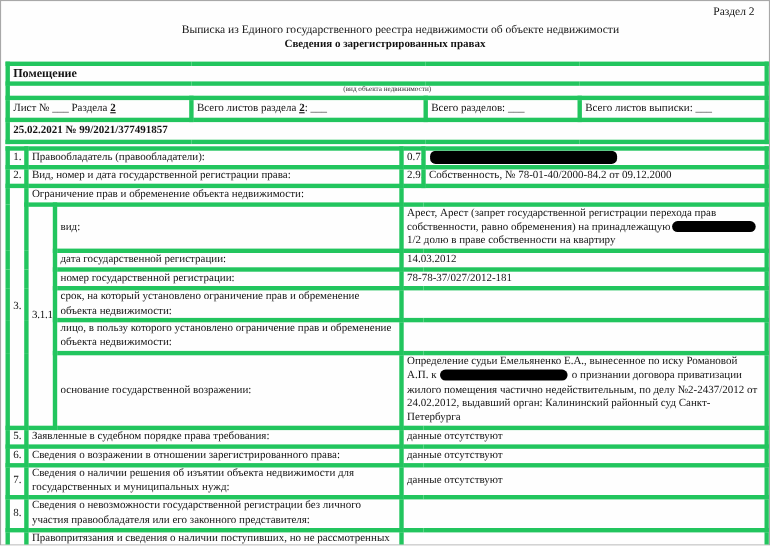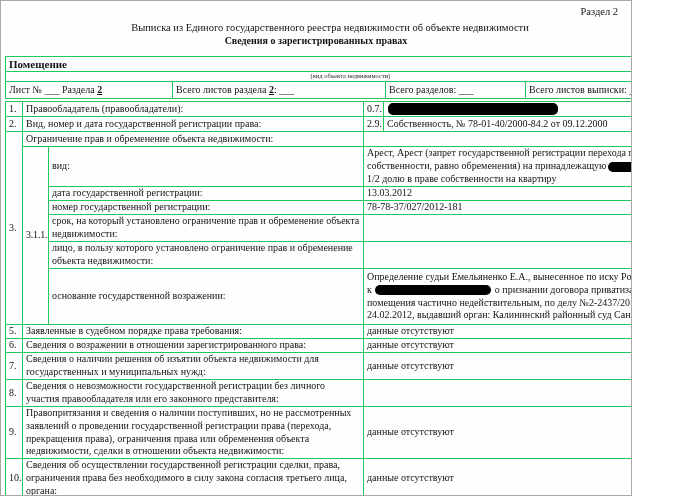--- a/index.html
+++ b/index.html
@@ -1,28 +1,28 @@
 <!DOCTYPE html>
 <html><head>
 <meta charset="utf-8">
 <style>
   html,body{margin:0;padding:0;background:#fff;}
   .page{
-    position:relative;width:632px;height:496px;box-sizing:border-box;
+    position:relative;width:700px;height:496px;box-sizing:border-box;
     background:#fefefe;border:1px solid #a8a8a8;overflow:hidden;
     font-family:"Liberation Serif","DejaVu Serif",serif;color:#141414;
   }
   .section-label{text-align:right;font-size:10.5px;padding:5px 13px 0 0;}
   .title{text-align:center;font-size:10.5px;margin-top:5px;padding-left:28px;}
   .subtitle{text-align:center;font-size:10px;font-weight:bold;margin-top:2px;}
   table.t{
     width:690px;margin:0 0 0 4px;border-collapse:collapse;table-layout:fixed;
   }
   table.t td{
-    border:1px solid #22c55e;padding:0 3px;vertical-align:middle;
+    border:4px solid #22c55e;padding:0 3px;vertical-align:middle;
     font-size:10px;line-height:1.28;overflow:hidden;
   }
   table.head{margin-top:10px;}
   table.main{margin-top:2px;}
   tr.hr-obj td{font-weight:bold;font-size:11px;height:14px;}
   tr.hr-cap td{font-size:6.5px;text-align:center;height:9px;color:#2e2e2e;line-height:1;}
   tr.hr-sheet td{height:16px;}
   tr.hr-date td{font-weight:bold;height:16px;}
   tr.hr-cad td{height:16px;}
   td.bold{font-weight:bold;}
@@ -65,20 +65,23 @@
     </tr>
     <tr class="hr-cap">
       <td colspan="4">(вид объекта недвижимости)</td>
     </tr>
     <tr class="hr-sheet">
       <td>Лист № ___  Раздела <b class="u">2</b></td>
       <td>Всего листов раздела <b class="u">2</b>: ___</td>
       <td>Всего разделов: ___</td>
       <td>Всего листов выписки: ___</td>
     </tr>
+    <tr class="hr-date">
+      <td colspan="4">25.02.2021 № 99/2021/377491857</td>
+    </tr>
   </tbody>
     </table>
 
   <table class="t main">
     <colgroup>
       <col style="width:17px">
         <col style="width:26px">
         <col style="width:315px">
         <col style="width:20px">
         <col style="width:312px">
@@ -104,21 +107,21 @@
       <td colspan="2">Ограничение прав и обременение объекта недвижимости:</td>
       <td colspan="2"></td>
     </tr>
     <tr class="h40">
       <td class="sub2" rowspan="6">3.1.1.</td>
       <td>вид:</td>
       <td colspan="2">Арест, Арест (запрет государственной регистрации перехода прав собственности, равно обременения) на принадлежащую<span class="redact" style="width: 76px; height: 10px; background: rgb(0, 0, 0);"></span>1/2 долю в праве собственности на квартиру</td>
     </tr>
     <tr class="h14">
       <td>дата государственной регистрации:</td>
-      <td colspan="2">13.03.2012</td>
+      <td colspan="2">14.03.2012</td>
     </tr>
     <tr class="h14">
       <td>номер государственной регистрации:</td>
       <td colspan="2">78-78-37/027/2012-181</td>
     </tr>
     <tr class="h27">
       <td>срок, на который установлено ограничение прав и обременение объекта недвижимости:</td>
       <td colspan="2"></td>
     </tr>
     <tr class="h27">

